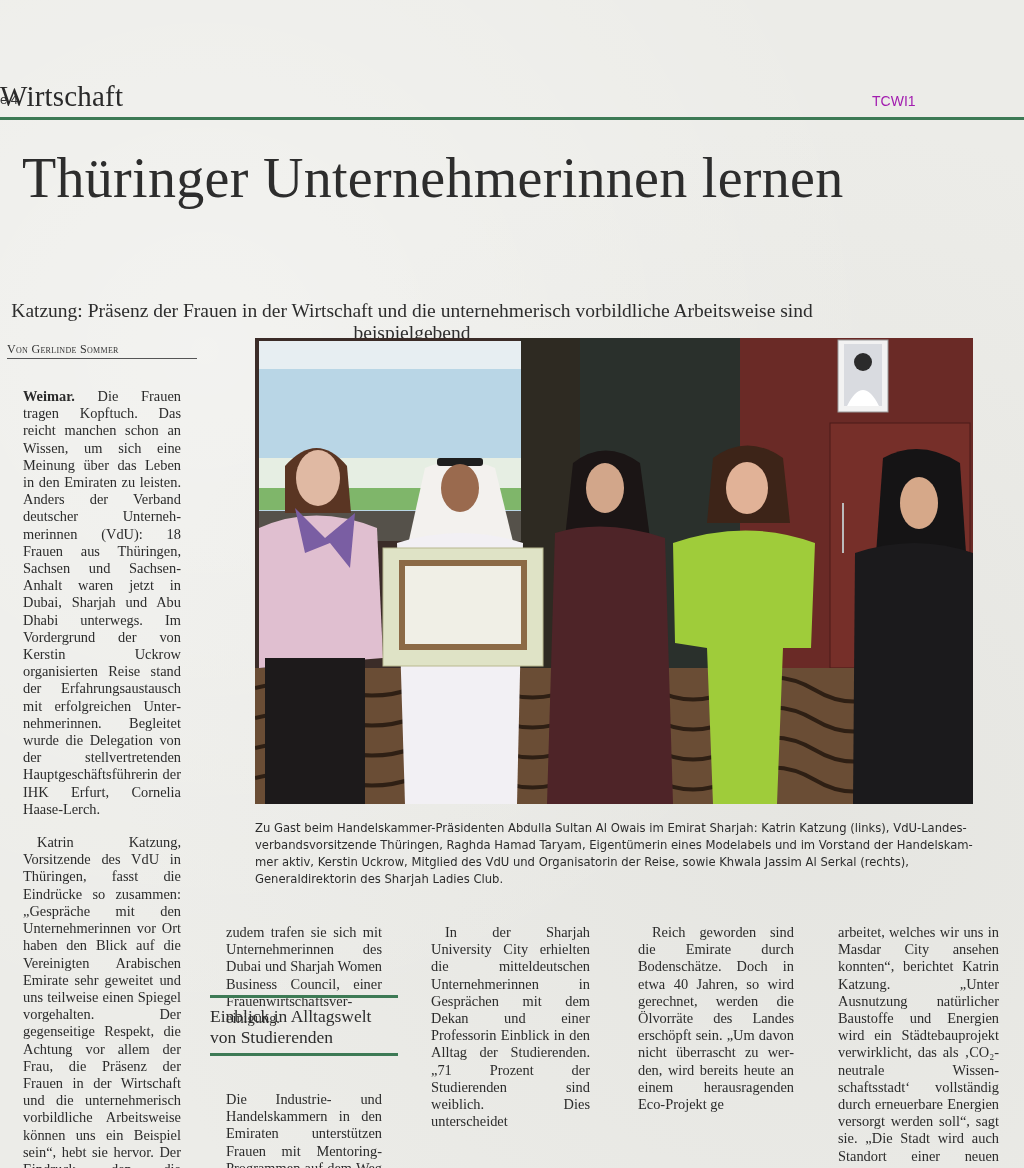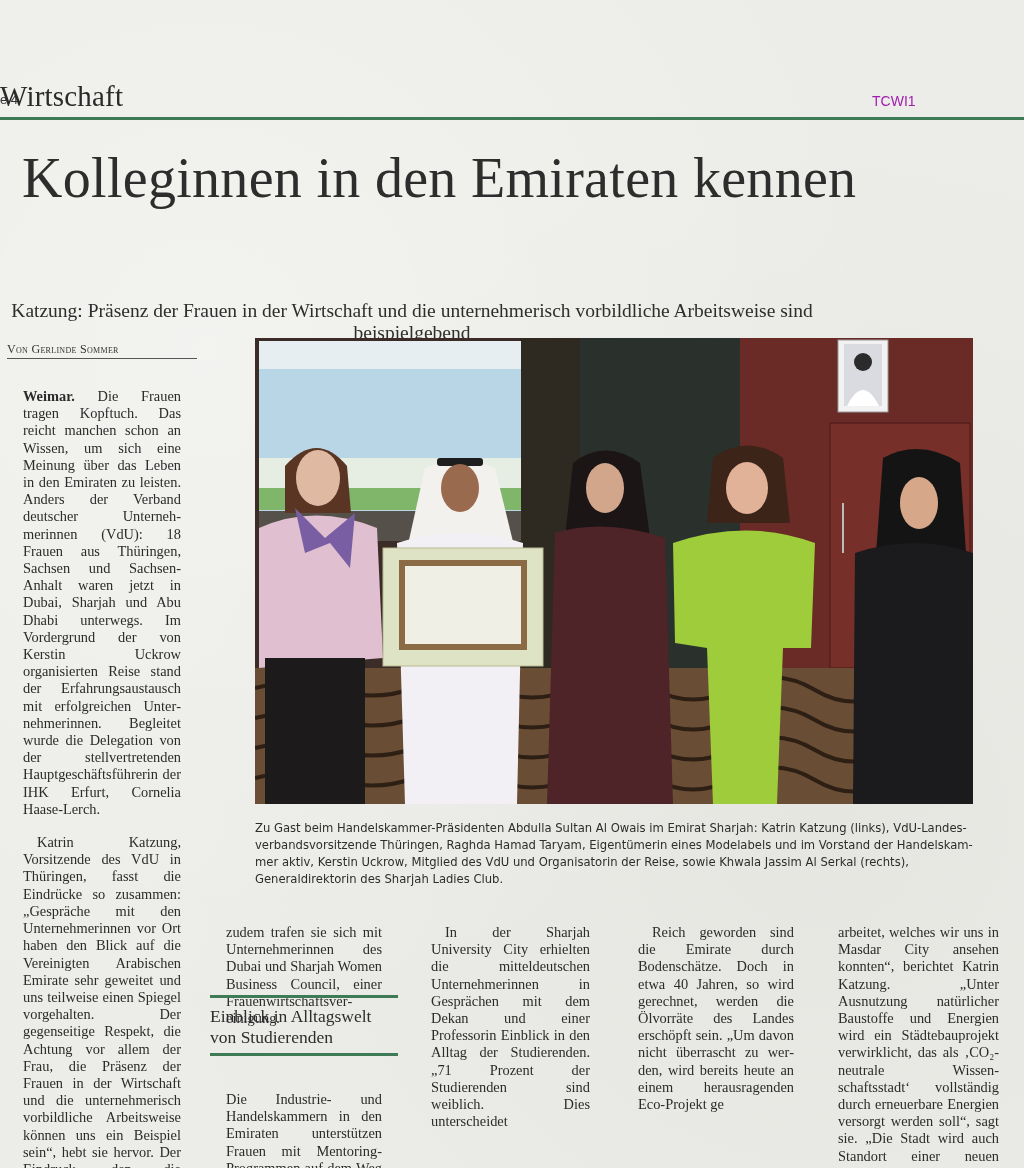--- a/index.html
+++ b/index.html
@@ -51,21 +51,21 @@
 
 <div class="page-bg"></div>
 
 <div class="hdr-pageno">e 4</div>
 <div class="hdr-section">Wirtschaft</div>
 <div class="hdr-code">TCWI1</div>
 <div class="hdr-day">Mi</div>
 <div class="hdr-rule"></div>
 
 <div class="headline">
-  <div>Kolleginnen in den Emiraten kennen</div>
+  <div>Thüringer Unternehmerinnen lernen</div>
 </div>
 <div class="subline">Katzung: Präsenz der Frauen in der Wirtschaft und die unternehmerisch vorbildliche Arbeitsweise sind beispielgebend</div>
 
 <div class="byline">Von Gerlinde Sommer</div>
 <div class="byline-rule"></div>
 
 <div class="col col1">
   <p><b>Weimar.</b> <span>Die Frauen tragen Kopftuch. Das reicht manchen schon an Wissen, um sich eine Meinung über das Leben in den Emiraten zu leisten. Anders der Verband deutscher Unterneh­merinnen (VdU): 18 Frauen aus Thüringen, Sachsen und Sach­sen-Anhalt waren jetzt in Dubai, Sharjah und Abu Dhabi unter­wegs. Im Vordergrund der von Kerstin Uckrow organisierten Reise stand der Erfahrungsaus­tausch mit erfolgreichen Unter­nehmerinnen. Begleitet wurde die Delegation von der stellver­tretenden Hauptgeschäftsführe­rin der IHK Erfurt, Cornelia Haase-Lerch.</span></p>
   <p class="ind">Katrin Katzung, Vorsitzende des VdU in Thüringen, fasst die Eindrücke so zusammen: „Ge­spräche mit den Unternehme­rinnen vor Ort haben den Blick auf die Vereinigten Arabischen Emirate sehr geweitet und uns teilweise einen Spiegel vorgehal­ten. Der gegenseitige Respekt, die Achtung vor allem der Frau, die Präsenz der Frauen in der Wirtschaft und die unternehme­risch vorbildliche Arbeitsweise können uns ein Beispiel sein“, hebt sie hervor. Der Eindruck, den die mitteldeutschen Unter­nehmerinnen gewannen, lässt sich so auf den Punkt bringen: „Die Verbindung von Fort­schritt und Bewahrung von Tra­ditionen wird in den Emiraten in hervorragender Weise gelebt.“ Es herrsche unter allen Teilneh­merinnen „Einigkeit, dass diese Reise so einzigartig, bereichernd und beeindruckend wie keine zweite war“, so Katzung.</p>
 

